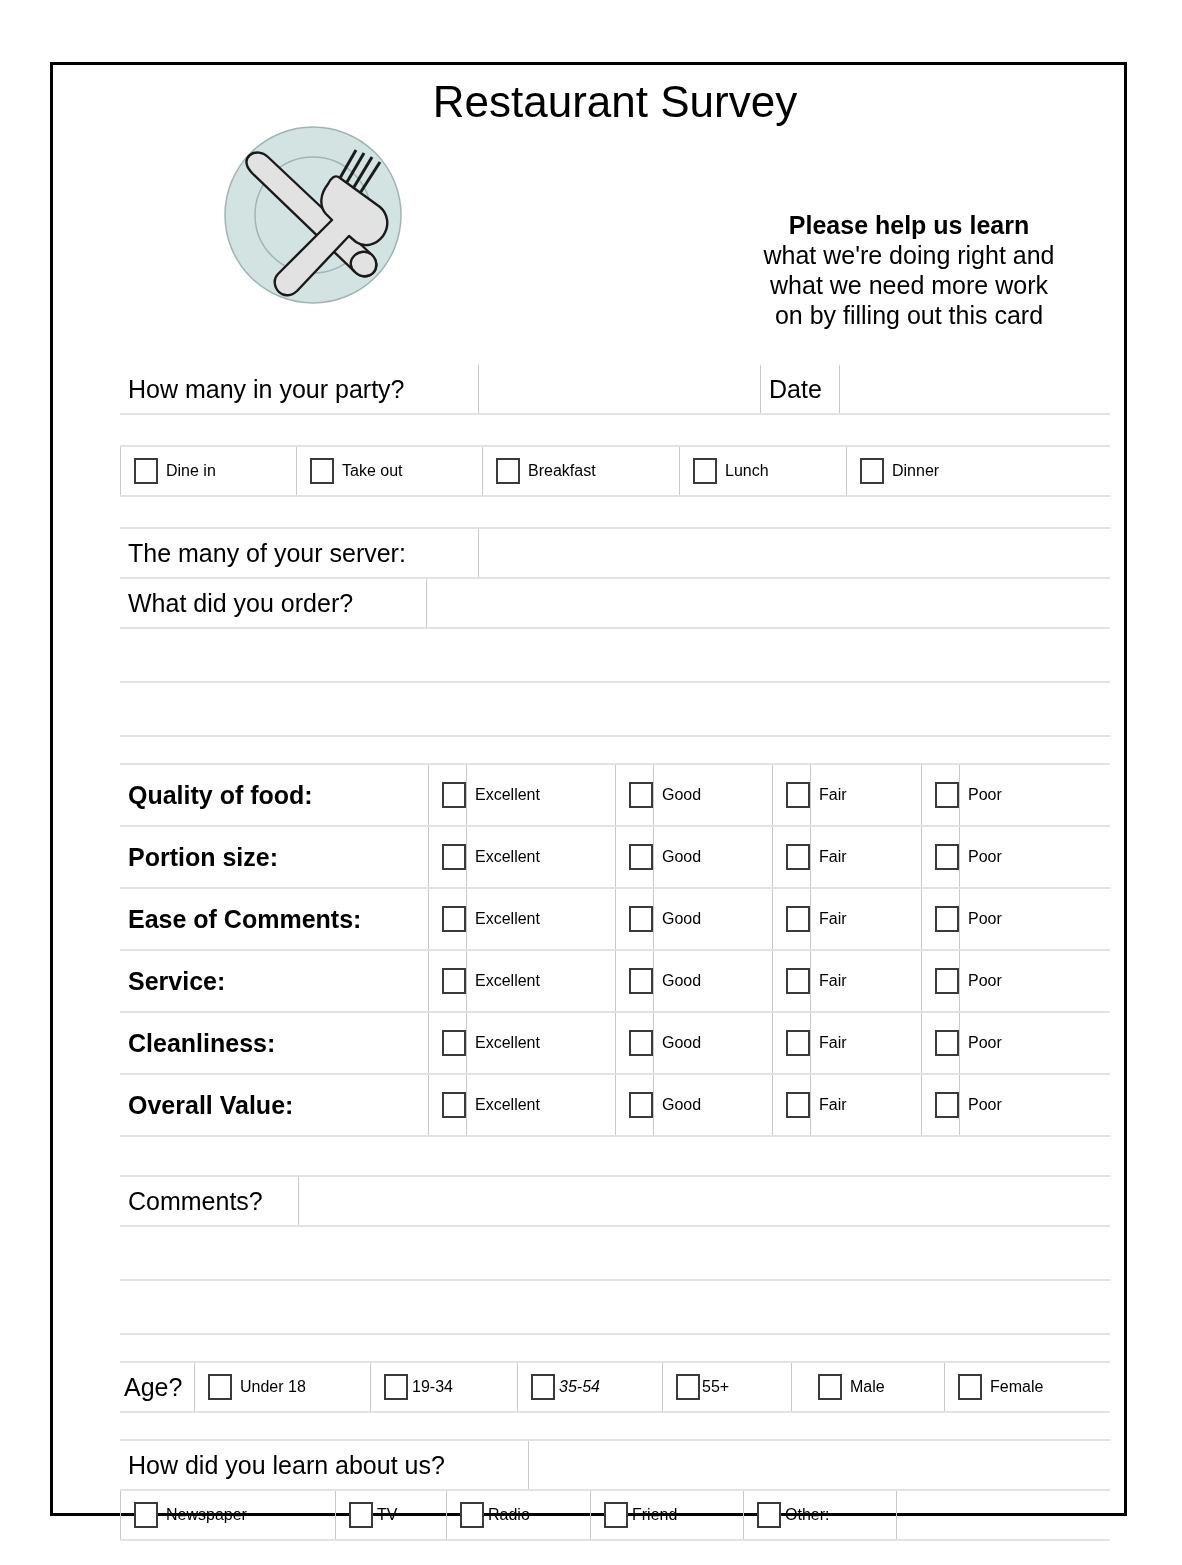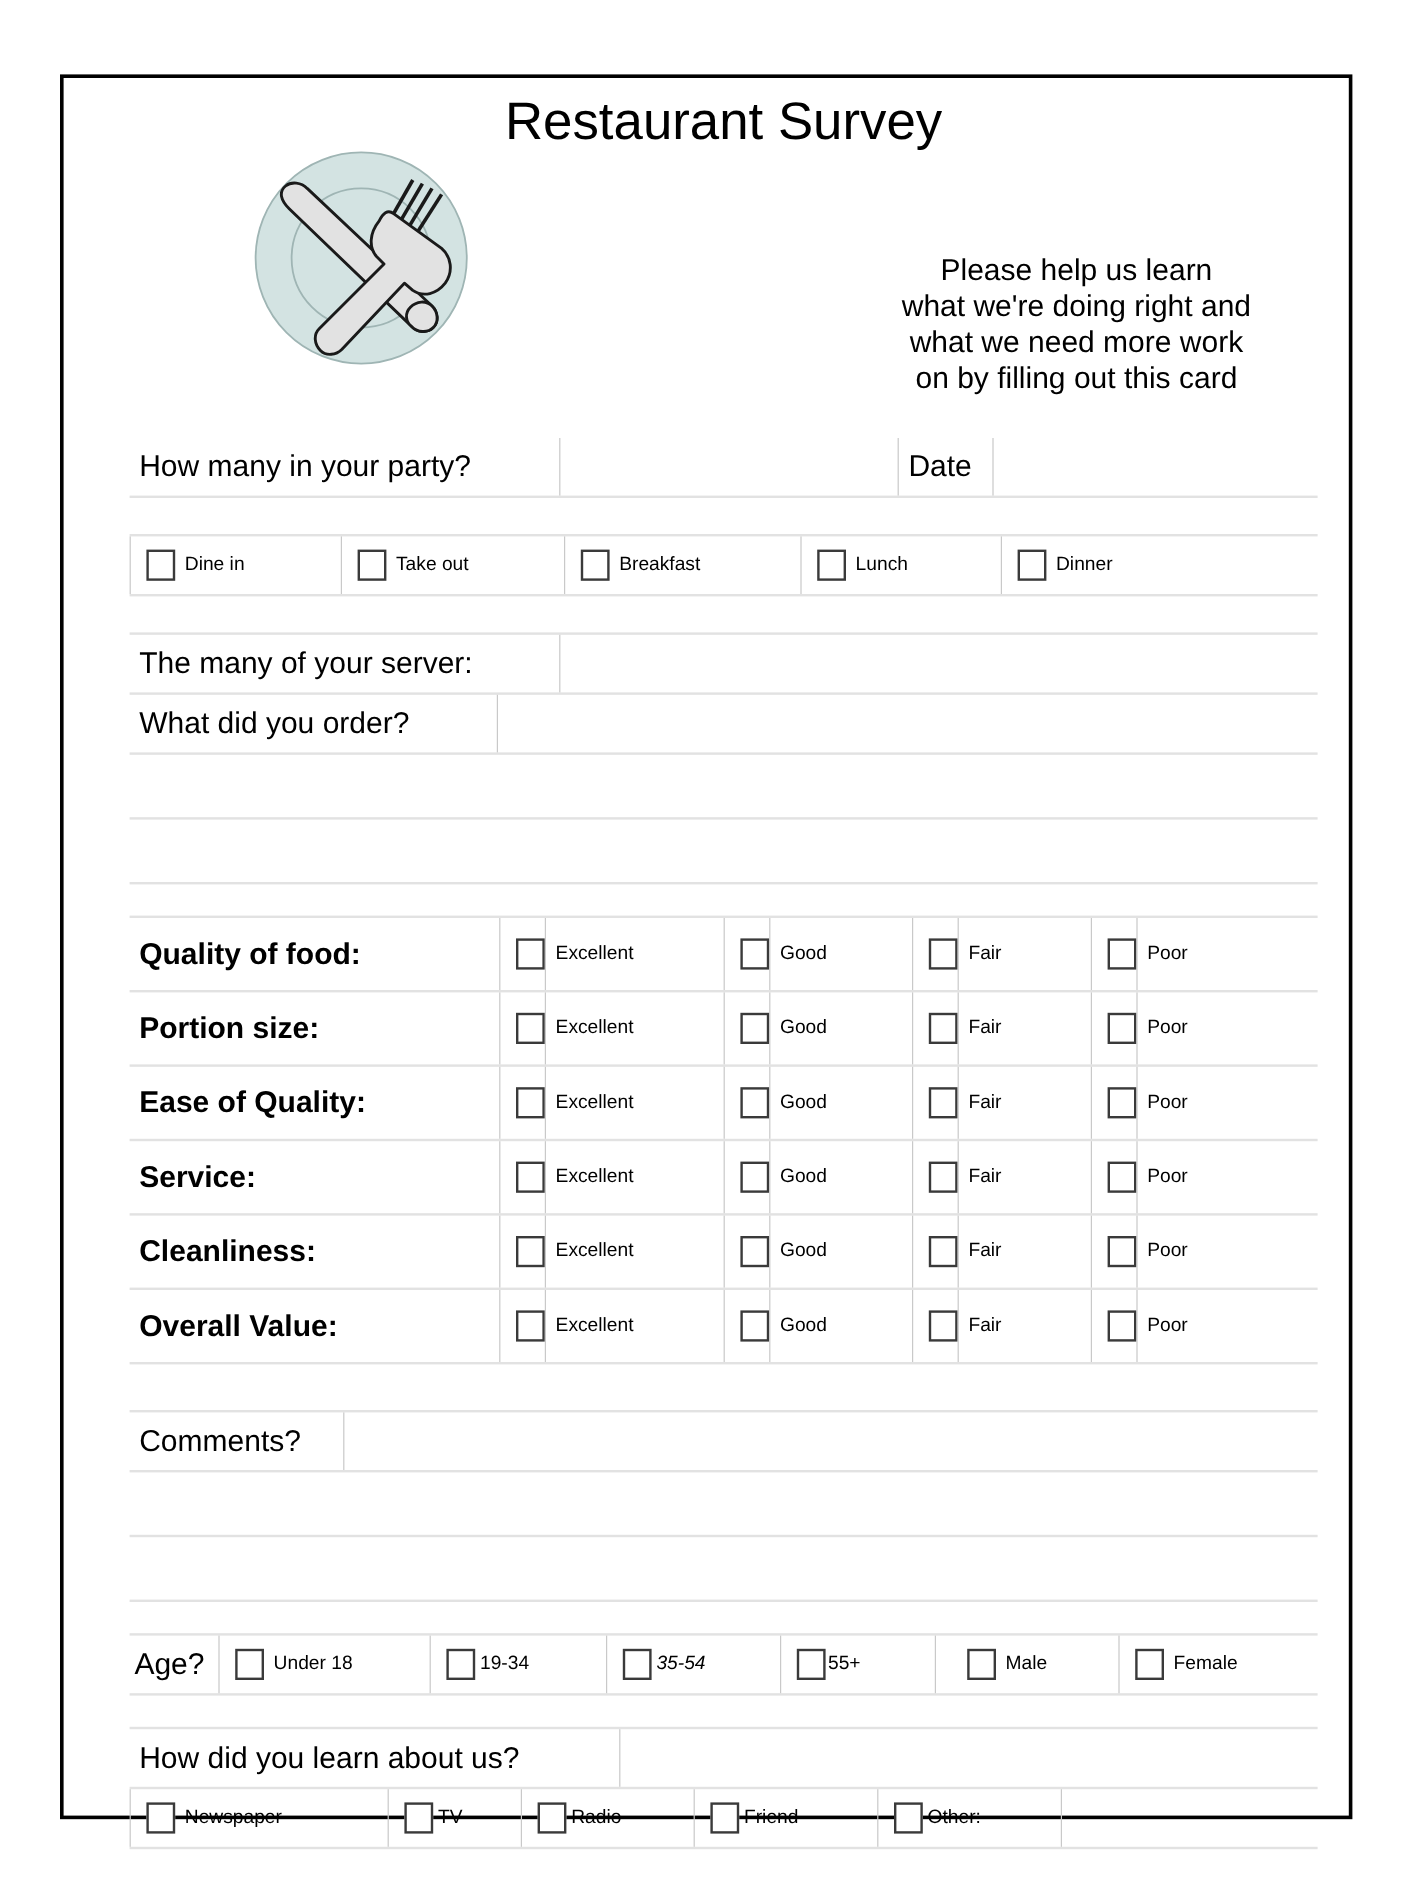--- a/index.html
+++ b/index.html
@@ -21,21 +21,21 @@
     top: 62px;
     width: 1077px;
     height: 1454px;
     border: 3px solid #000000;
     box-sizing: border-box;
     background: #ffffff;
   }
 
   .inner {
     position: absolute;
-    left: 55px;
+    left: 67px;
     top: 0px;
     width: 990px;
     height: 100%;
   }
 
   
   .header {
     position: relative;
     height: 300px;
   }
@@ -59,21 +59,21 @@
   .intro {
     position: absolute;
     right: 36px;
     top: 145px;
     text-align: center;
     font-size: 25px;
     line-height: 30px;
     width: 330px;
   }
   .intro .lead {
-    font-weight: normal;
+    font-weight: bold;
     display: block;
   }
   .intro span.ln {
     display: block;
   }
 
   
   .rule {
     height: 2px;
     background: #e2e2e2;
@@ -322,21 +322,21 @@
         <div class="divider"></div>
         <div class="rate-opt opt-w4">
           <span class="cb"></span>
           <span class="divider"></span>
           <span class="cbtext">Poor</span>
         </div>
       </div>
       <div class="rule"></div>
 
       <div class="rate-row">
-        <div class="rate-label">Ease of Quality:</div>
+        <div class="rate-label">Ease of Comments:</div>
         <div class="divider"></div>
         <div class="rate-opt opt-w1">
           <span class="cb"></span>
           <span class="divider"></span>
           <span class="cbtext">Excellent</span>
         </div>
         <div class="divider"></div>
         <div class="rate-opt opt-w2">
           <span class="cb"></span>
           <span class="divider"></span>

